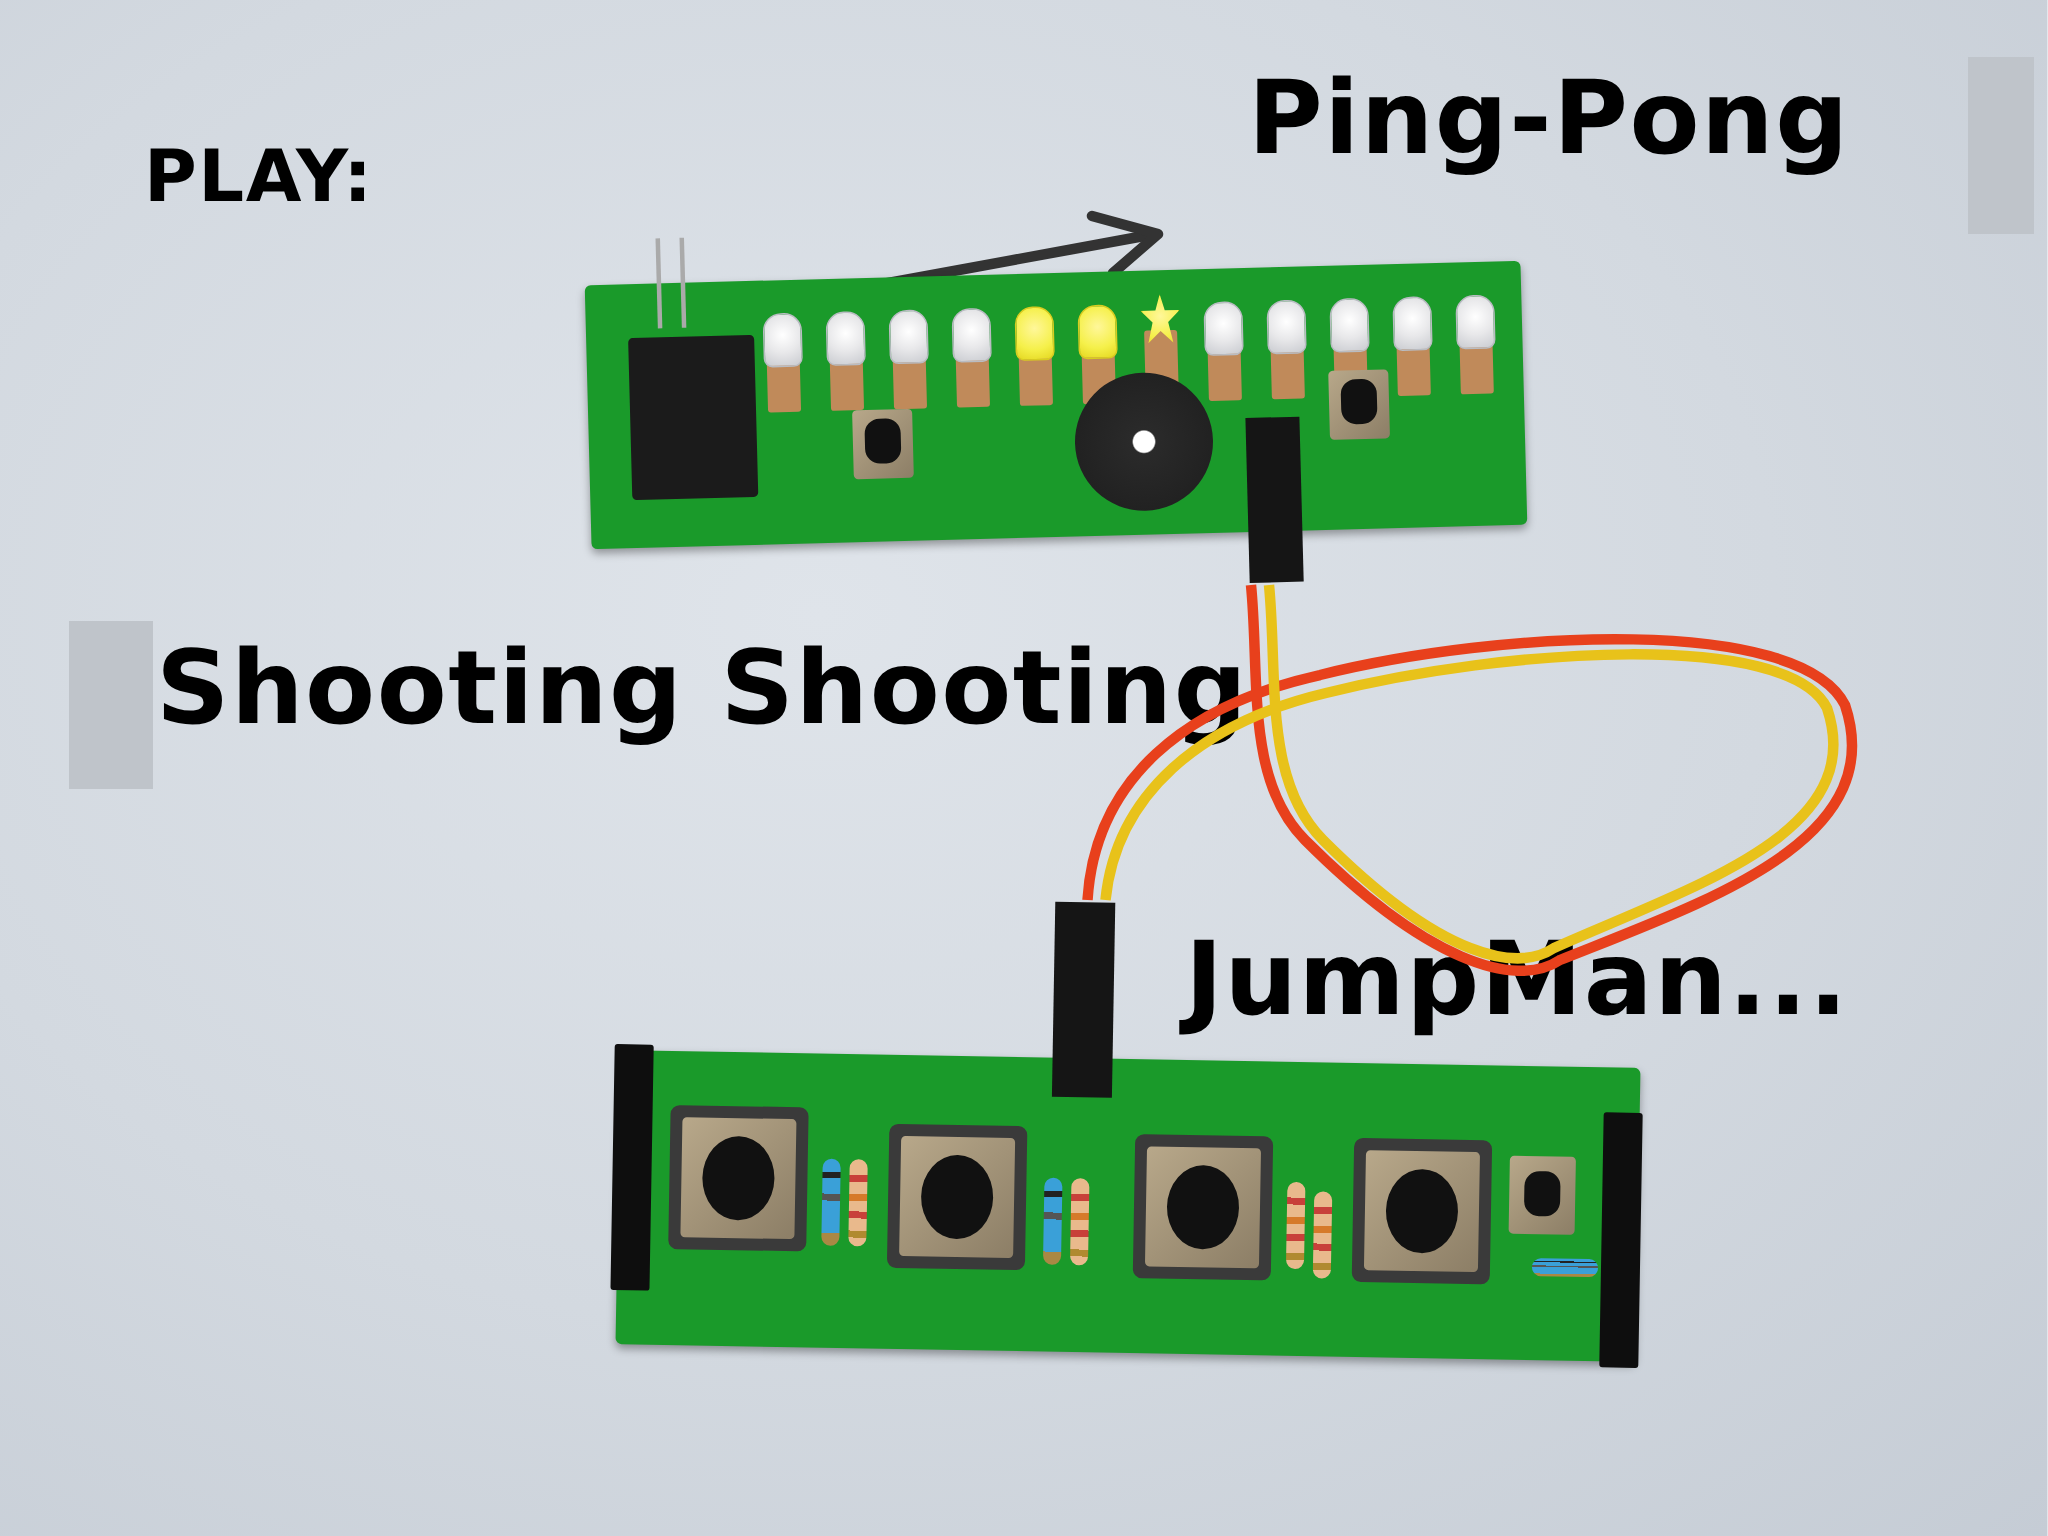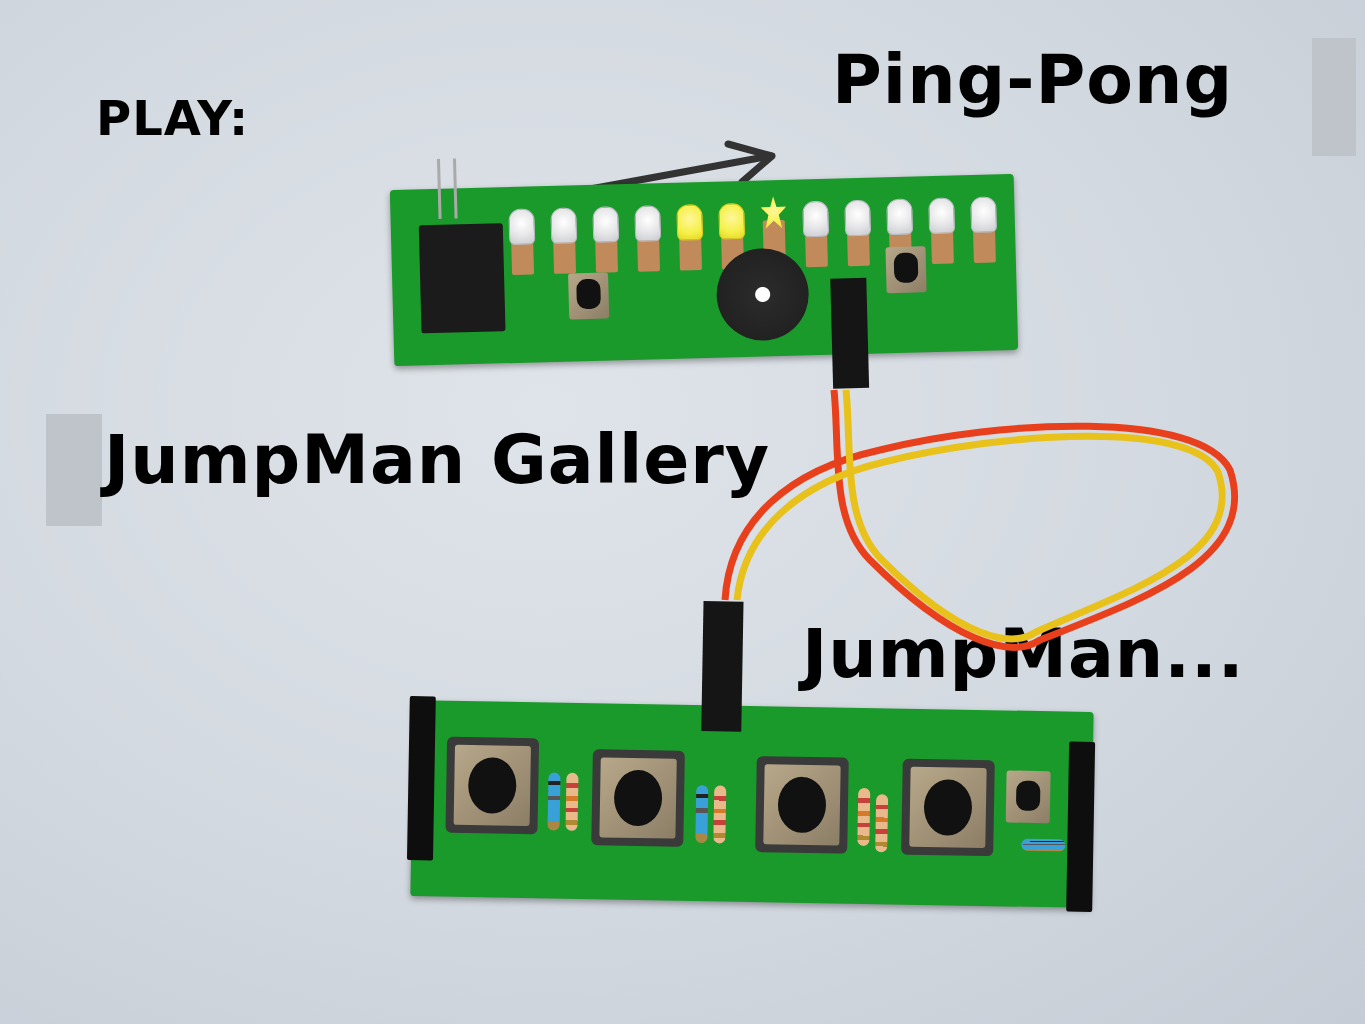--- a/index.html
+++ b/index.html
@@ -38,23 +38,23 @@
   </style>
 </head>
 <body>
 
 <div class="label" style="left:96px; top:90px; font-size:48px;">PLAY:</div>
 
 <div class="grey-tab" style="left:1312px; top:38px; width:44px; height:118px;"></div>
 <div class="label" style="left:832px; top:40px; font-size:68px;">Ping-Pong</div>
 
 <div class="grey-tab" style="left:46px; top:414px; width:56px; height:112px;"></div>
-<div class="label" style="left:104px; top:420px; font-size:68px;">JumpMan Gallery</div>
+<div class="label" style="left:104px; top:420px; font-size:68px;">Shooting Shooting</div>
 
-<div class="label" style="left:790px; top:614px; font-size:68px;margin-left:12px;">JumpMan...</div>
+<div class="label" style="left:790px; top:614px; font-size:68px;">JumpMan...</div>
 
 <svg class="wires" width="1365" height="1024">
   <g>
     <line x1="574" y1="192" x2="770" y2="156" stroke="#333" stroke-width="7" stroke-linecap="round"></line>
     <polyline points="728,144 772,156 742,182" fill="none" stroke="#333" stroke-width="7" stroke-linecap="round" stroke-linejoin="round"></polyline>
   </g>
   <path d="M834 390 C 840 450, 830 520, 870 560 C 950 640, 1010 660, 1040 640 C 1140 600, 1260 560, 1230 470 C 1200 410, 1000 420, 880 450 C 790 470, 730 520, 725 600" fill="none" stroke="#e8401c" stroke-width="7"></path>
   <path d="M846 390 C 852 450, 842 520, 882 560 C 962 640, 1012 648, 1036 632 C 1130 590, 1246 555, 1218 472 C 1192 420, 1004 432, 884 462 C 800 482, 744 530, 737 600" fill="none" stroke="#e8c21a" stroke-width="7"></path>
 </svg>
 

